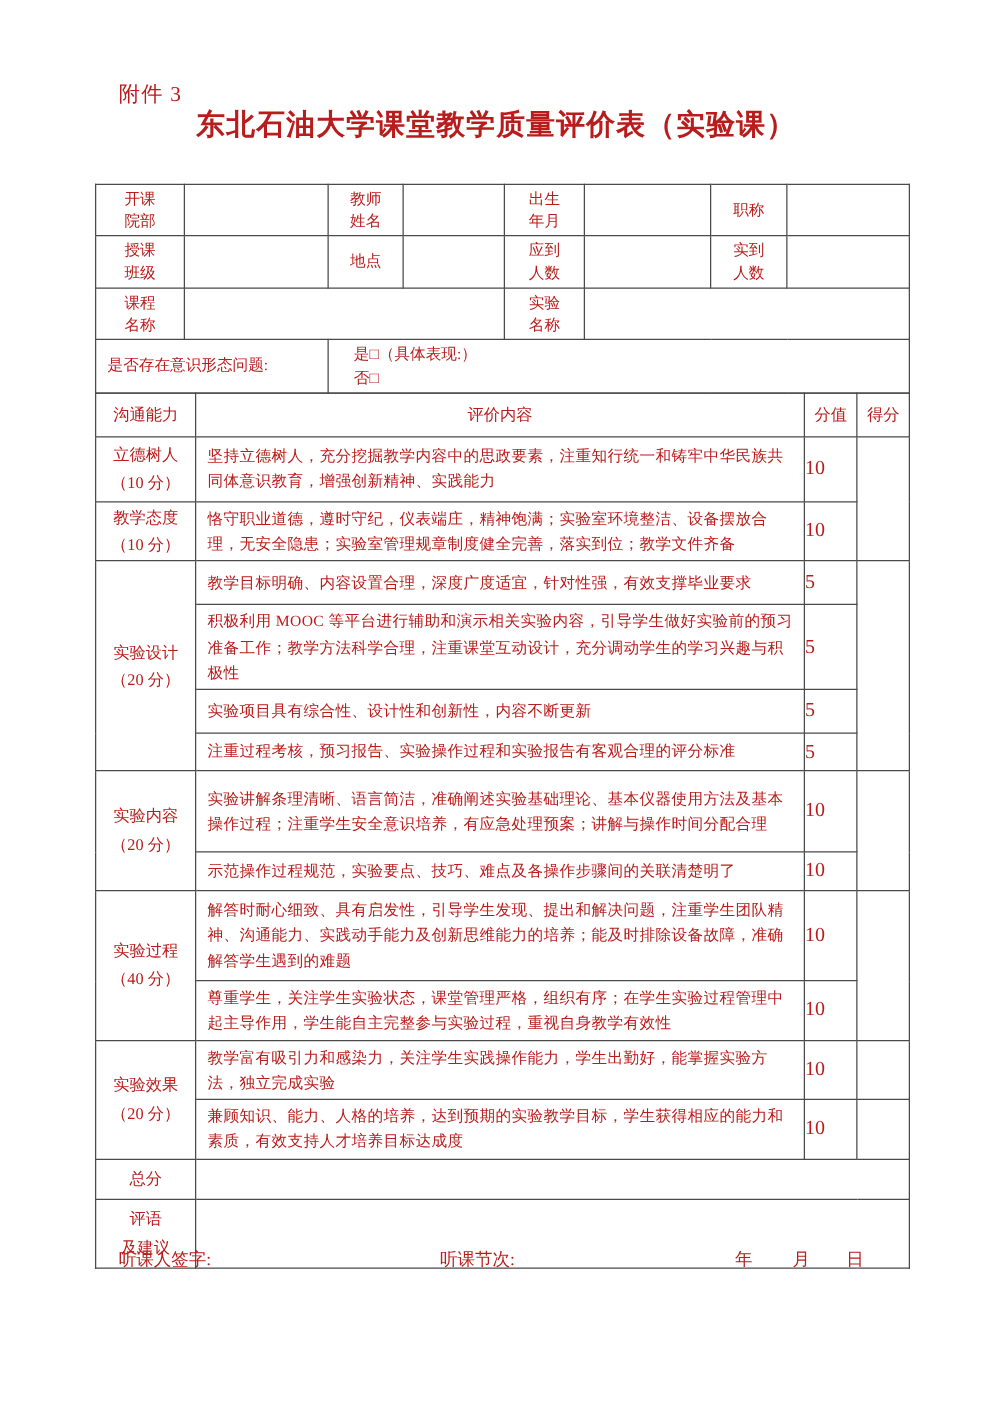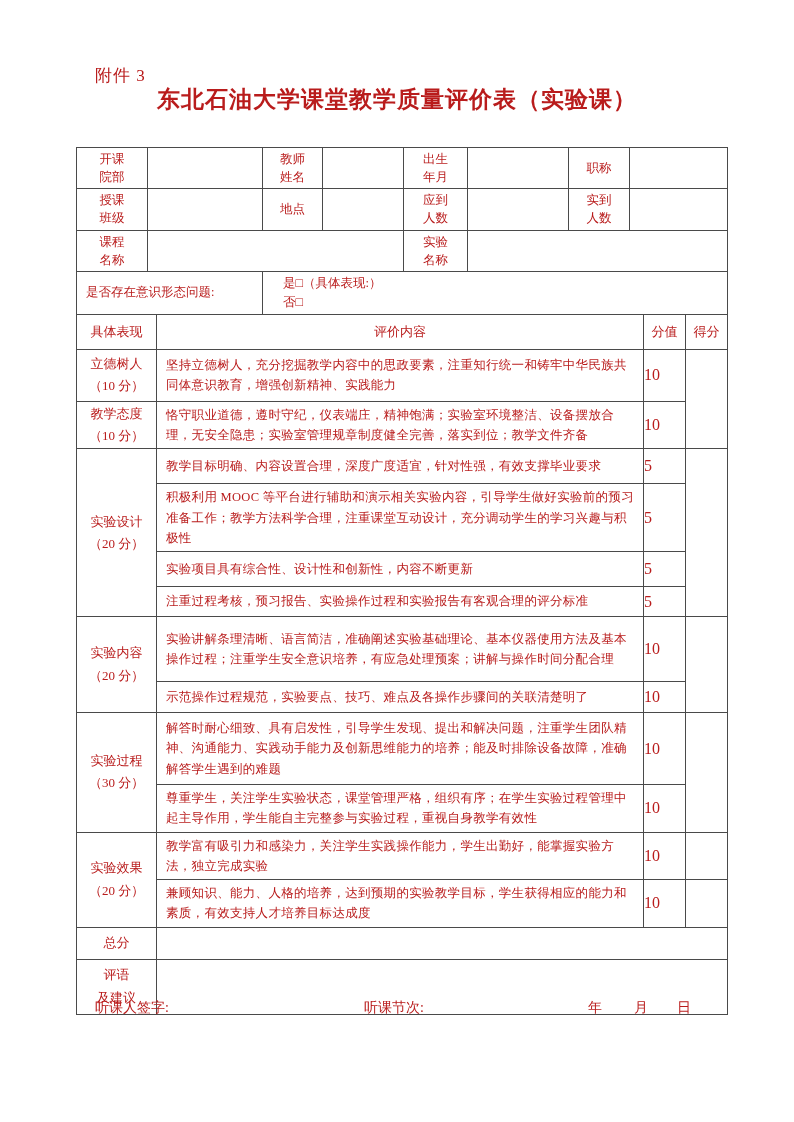--- a/index.html
+++ b/index.html
@@ -50,21 +50,21 @@
     text-align:center; font-size:13px; line-height:1.7; white-space:pre-line;
   }
   .ideo-label { font-size:12.5px; padding-left:9px; text-align:left; }
   .ideo-cell { font-size:12.5px; padding-left:20px; text-align:left; }
   .ideo-line1 { display:flex; width:326px; }
   .ideo-line2 { margin-top:2px; }
 
   .footer { position:absolute; left:0; top:999px; width:794px; height:22px; font-size:14px; }
   .footer span { position:absolute; white-space:nowrap; }
   .f-sign { left:95px; }
-  .f-session { left:364px; }
+  .f-session { left:352px; }
   .f-year { left:588px; }
   .f-month { left:634px; }
   .f-day { left:677px; }
 </style>
 </head>
 <body>
 
 <div class="page">
 
   <div class="attachment">附件 3</div>
@@ -133,21 +133,21 @@
 
     <table class="eval-table">
       <colgroup>
         <col style="width:80px">
           <col style="width:487px">
           <col style="width:42px">
           <col style="width:42px">
       </colgroup>
       <tbody>
           <tr style="height:35px">
-        <th class="hdr">具体表现</th>
+        <th class="hdr">沟通能力</th>
         <th class="hdr">评价内容</th>
         <th class="hdr">分值</th>
         <th class="hdr">得分</th>
       </tr>
       <tr style="height:52px">
         <td class="item-cell">立德树人
 （10 分）</td>
         <td class="content-cell">坚持立德树人，充分挖掘教学内容中的思政要素，注重知行统一和铸牢中华民族共同体意识教育，增强创新精神、实践能力</td>
         <td class="score-cell">10</td>
         <td class="val" rowspan="2"></td>
@@ -183,21 +183,21 @@
         <td class="content-cell">实验讲解条理清晰、语言简洁，准确阐述实验基础理论、基本仪器使用方法及基本操作过程；注重学生安全意识培养，有应急处理预案；讲解与操作时间分配合理</td>
         <td class="score-cell">10</td>
         <td class="val" rowspan="2"></td>
       </tr>
       <tr style="height:31px">
         <td class="content-cell">示范操作过程规范，实验要点、技巧、难点及各操作步骤间的关联清楚明了</td>
         <td class="score-cell">10</td>
       </tr>
       <tr style="height:72px">
         <td class="item-cell" rowspan="2">实验过程
-（30 分）</td>
+（40 分）</td>
         <td class="content-cell">解答时耐心细致、具有启发性，引导学生发现、提出和解决问题，注重学生团队精神、沟通能力、实践动手能力及创新思维能力的培养；能及时排除设备故障，准确解答学生遇到的难题</td>
         <td class="score-cell">10</td>
         <td class="val" rowspan="2"></td>
       </tr>
       <tr style="height:47px">
         <td class="content-cell">尊重学生，关注学生实验状态，课堂管理严格，组织有序；在学生实验过程管理中起主导作用，学生能自主完整参与实验过程，重视自身教学有效性</td>
         <td class="score-cell">10</td>
       </tr>
       <tr style="height:42px">
         <td class="item-cell" rowspan="2">实验效果

